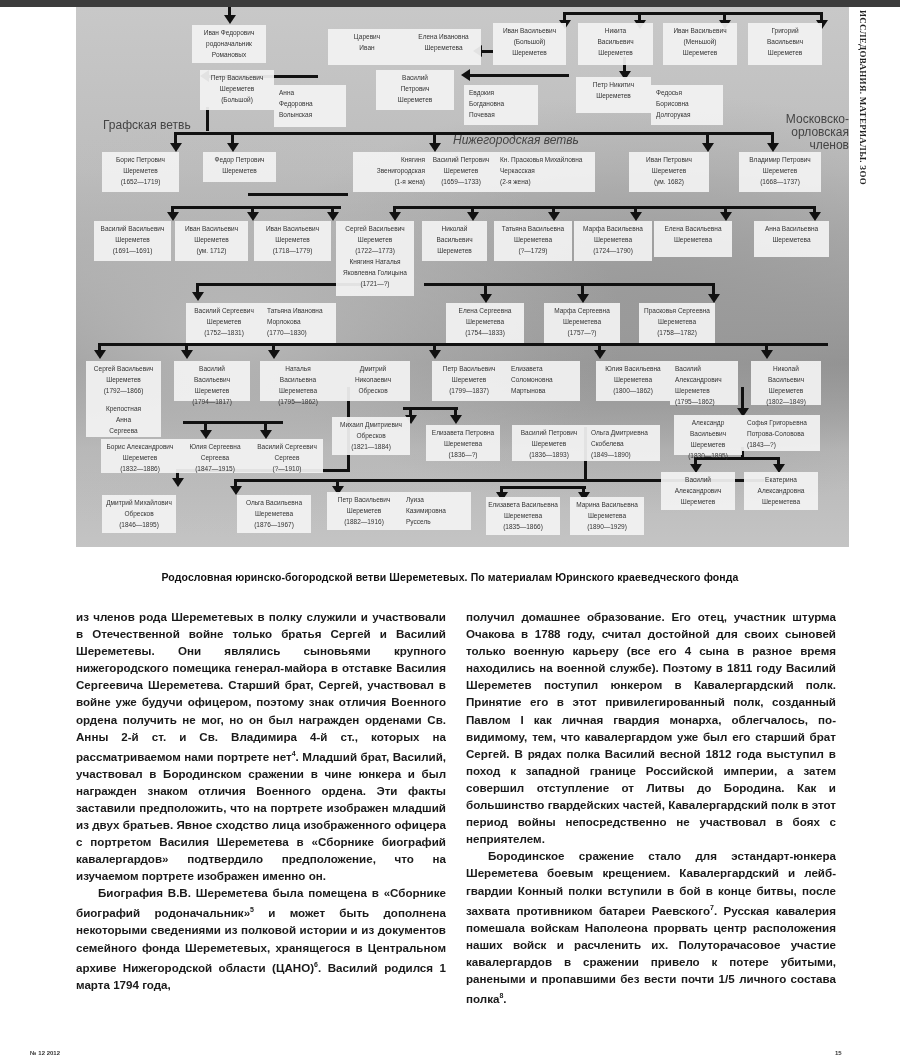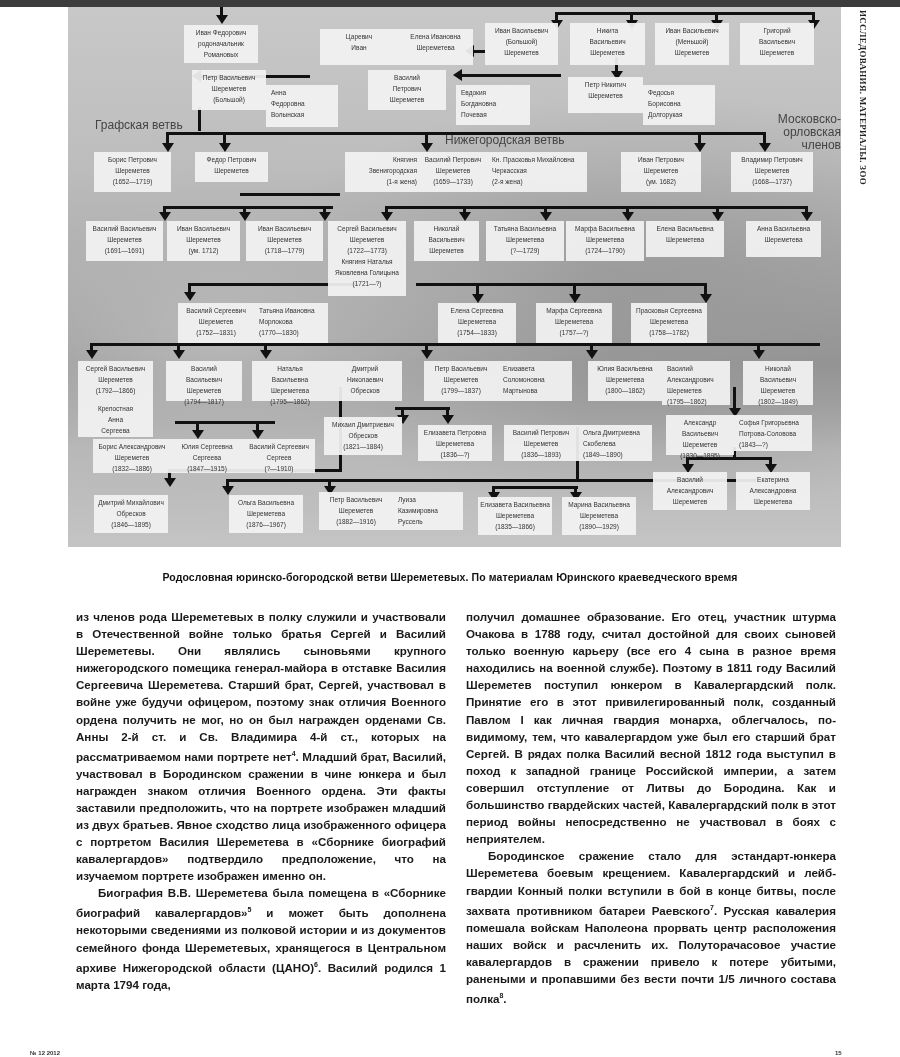--- a/index.html
+++ b/index.html
@@ -1,18 +1,18 @@
 <!DOCTYPE html>
 <html><head>
 <meta charset="utf-8">
 <style>
   html,body{margin:0;padding:0;background:#fff;}
   body{width:900px;height:1057px;position:relative;overflow:hidden;font-family:"Liberation Sans",sans-serif;color:#111;}
   .topbar{position:absolute;left:0;top:0;width:900px;height:7px;background:#3c3c3c;}
-  .figure{position:absolute;left:68px;top:7px;width:773px;height:540px;
+  .figure{position:absolute;left:76px;top:7px;width:773px;height:540px;
     background:
       radial-gradient(ellipse at 20% 60%, #b9b9b9 0%, transparent 45%),
       radial-gradient(ellipse at 75% 55%, #9a9a9a 0%, transparent 50%),
       linear-gradient(180deg,#c8c8c8 0%,#bdbdbd 30%,#a7a7a7 50%,#8e8e8e 66%,#b8b8b8 82%,#c4c4c4 100%);
     overflow:hidden;}
   .node{position:absolute;background:rgba(242,242,242,0.93);font-size:6.5px;line-height:11px;text-align:center;color:#333;padding:2px 2px;box-sizing:border-box;white-space:pre-line;}
   .node.left{text-align:left;padding-left:5px;}
   .branch{position:absolute;font-size:12px;color:#444;line-height:13px;}
   .line{position:absolute;background:#111;}
   .arr{position:absolute;width:0;height:0;border-left:6px solid transparent;border-right:6px solid transparent;border-top:9px solid #111;}
@@ -30,21 +30,21 @@
 </style>
 </head>
 <body>
 
 <div class="topbar"></div>
 
 <div class="figure">
 
   <div class="branch" style="left:27px;top:112px;">Графская
 ветвь</div>
-  <div class="branch" style="left:377px;top:127px;">Нижегородская ветвь</div>
+  <div class="branch" style="left:377px;top:127px;font-style:italic;">Нижегородская ветвь</div>
   <div class="branch" style="left:683px;top:106px;text-align:right;">Московско-
 орловская
 членов</div>
 
   <div class="line" style="left:152px;top:0;width:3px;height:12px;"></div>
   <div class="arr" style="left:148px;top:8px;"></div>
   <div class="line" style="left:487px;top:5px;width:260px;height:3px;"></div>
   <div class="line" style="left:487px;top:5px;width:3px;height:12px;"></div>
     <div class="arr" style="left:483px;top:13px;"></div>
   <div class="line" style="left:562px;top:5px;width:3px;height:12px;"></div>
@@ -333,25 +333,25 @@
   <div class="node" style="left:585px;top:465px;width:74px;height:38px;">Василий
 Александрович
 Шереметев</div>
   <div class="node" style="left:668px;top:465px;width:74px;height:38px;">Екатерина
 Александровна
 Шереметева</div>
 </div>
 
 <div class="sidetext">ИССЛЕДОВАНИЯ. МАТЕРИАЛЫ. ЗОО</div>
 
-<div class="caption">Родословная юринско-богородской ветви Шереметевых. По материалам Юринского краеведческого время</div>
+<div class="caption">Родословная юринско-богородской ветви Шереметевых. По материалам Юринского краеведческого фонда</div>
 
 <div class="col col1">
   <p><span>из членов рода Шереметевых в полку служили и участвовали в Отечественной войне только братья Сергей и Василий Шереметевы. Они являлись сыновьями крупного нижегородского помещика генерал-майора в отставке Василия Сергеевича Шереметева. Старший брат, Сергей, участвовал в войне уже будучи офицером, поэтому знак отличия Военного ордена получить не мог, но он был награжден орденами Св. Анны 2-й ст. и Св. Владимира 4-й ст., которых на рассматриваемом нами портрете нет</span><sup>4</sup><span>. Младший брат, Василий, участвовал в Бородинском сражении в чине юнкера и был награжден знаком отличия Военного ордена. Эти факты заставили предположить, что на портрете изображен младший из двух братьев. Явное сходство лица изображенного офицера с портретом Василия Шереметева в «Сборнике биографий кавалергардов» подтвердило предположение, что на изучаемом портрете изображен именно он.</span></p>
-  <p class="indent"><span>Биография В.В. Шереметева была помещена в «Сборнике биографий кавалергардов»</span><sup>5</sup><span> и может быть дополнена некоторыми сведениями из полковой истории и из документов семейного фонда Шереметевых, хранящегося в Центральном архиве Нижегородской области (ЦАНО)</span><sup>6</sup><span>. Василий родился 1 марта 1794 года,</span></p>
+  <p class="indent"><span>Биография В.В. Шереметева была помещена в «Сборнике биографий родоначальник»</span><sup>5</sup><span> и может быть дополнена некоторыми сведениями из полковой истории и из документов семейного фонда Шереметевых, хранящегося в Центральном архиве Нижегородской области (ЦАНО)</span><sup>6</sup><span>. Василий родился 1 марта 1794 года,</span></p>
 </div>
 
 <div class="col col2">
   <p><span>получил домашнее образование. Его отец, участник штурма Очакова в 1788 году, считал достойной для своих сыновей только военную карьеру (все его 4 сына в разное время находились на военной службе). Поэтому в 1811 году Василий Шереметев поступил юнкером в Кавалергардский полк. Принятие его в этот привилегированный полк, созданный Павлом I как личная гвардия монарха, облегчалось, по-видимому, тем, что кавалергардом уже был его старший брат Сергей. В рядах полка Василий весной 1812 года выступил в поход к западной границе Российской империи, а затем совершил отступление от Литвы до Бородина. Как и большинство гвардейских частей, Кавалергардский полк в этот период войны непосредственно не участвовал в боях с неприятелем.</span></p>
   <p class="indent"><span>Бородинское сражение стало для эстандарт-юнкера Шереметева боевым крещением. Кавалергардский и лейб-гвардии Конный полки вступили в бой в конце битвы, после захвата противником батареи Раевского</span><sup>7</sup><span>. Русская кавалерия помешала войскам Наполеона прорвать центр расположения наших войск и расчленить их. Полуторачасовое участие кавалергардов в сражении привело к потере убитыми, ранеными и пропавшими без вести почти 1/5 личного состава полка</span><sup>8</sup><span>.</span></p>
 </div>
 
 <div class="footer-left">№ 12 2012</div>
 <div class="footer-right">15</div>
 

